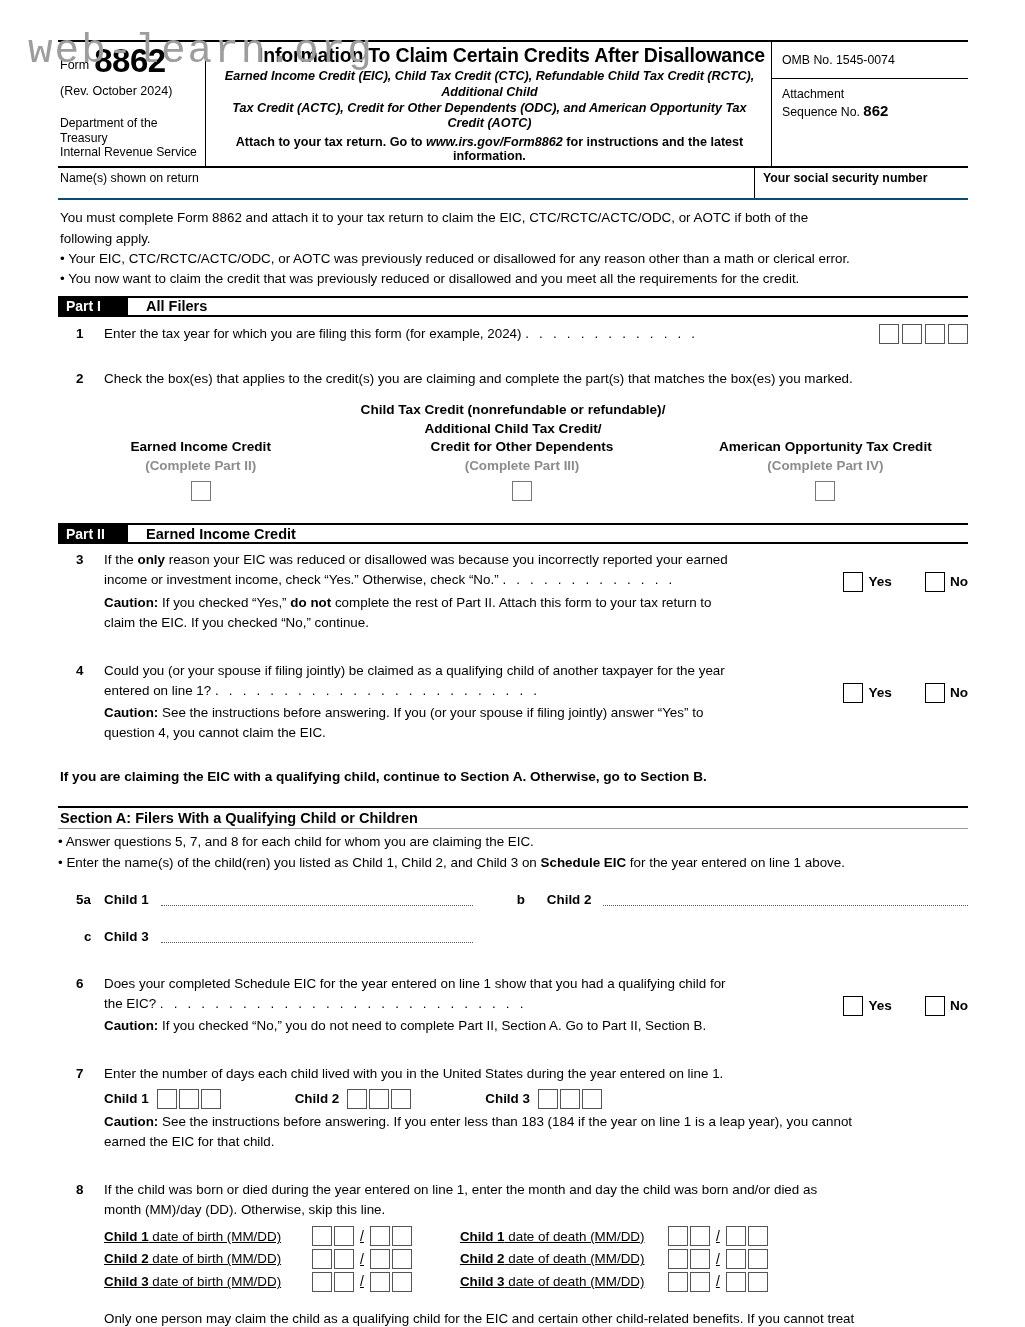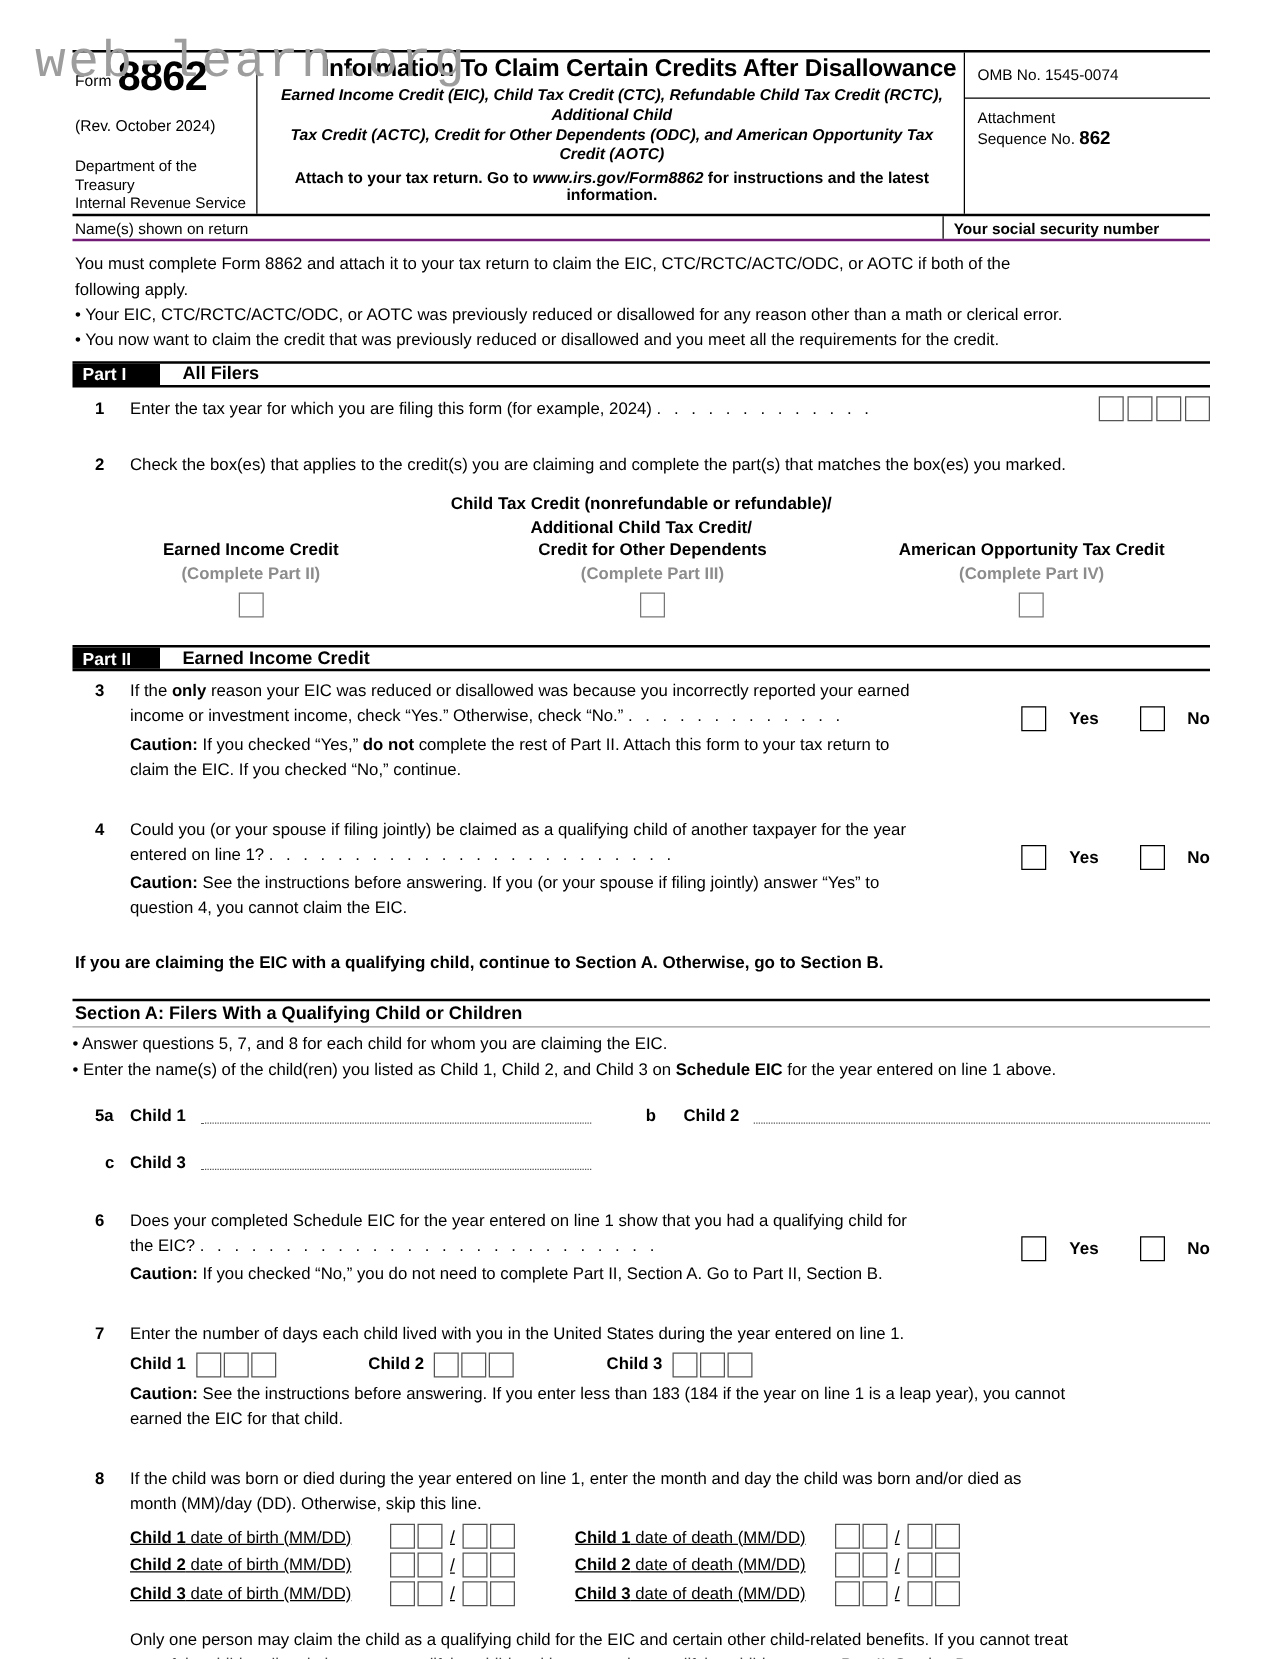--- a/index.html
+++ b/index.html
@@ -41,21 +41,21 @@
     border-bottom: 2px solid #000;
   }
   .hdr-left {
     width: 148px;
     border-right: 1.5px solid #000;
     padding: 3px 4px 2px 2px;
   }
   .form-row { display: flex; align-items: flex-end; gap: 5px; }
   .form-word { font-size: 12.5px; padding-bottom: 4px; }
   .form-num { font-size: 33px; font-weight: bold; letter-spacing: -0.5px; line-height: 0.95; }
-  .rev { font-size: 12.5px; margin-top: 18px; }
+  .rev { font-size: 12.5px; margin-top: 8px; }
   .dept { font-size: 12.2px; margin-top: 18px; line-height: 1.17; }
 
   .hdr-mid {
     flex: 1;
     padding: 3px 6px 3px 8px;
     text-align: center;
     border-right: 1.5px solid #000;
   }
   .title-main { font-size: 19.5px; font-weight: bold; letter-spacing: -0.2px; line-height: 1.12; text-align: right; }
   .title-sub {
@@ -66,22 +66,22 @@
   .title-attach i { font-style: italic; }
 
   .hdr-right { width: 196px; display: flex; flex-direction: column; }
   .omb { padding: 11px 0 11px 10px; font-size: 12.3px; border-bottom: 1.5px solid #000; }
   .attach { padding: 8px 0 6px 10px; font-size: 12.3px; line-height: 1.25; }
   .attach b { font-size: 15px; }
 
   
   .name-row {
     display: flex;
-    border-bottom: 2px solid #701a75;
-    height: 20px;
+    border-bottom: 2px solid #0c4a6e;
+    height: 32px;
   }
   .name-left { flex: 1; padding: 3px 0 0 2px; font-size: 12.3px; }
   .name-right {
     width: 214px; border-left: 1.5px solid #000;
     padding: 3px 0 0 8px; font-size: 12.3px; font-weight: bold;
   }
 
   
   .intro { font-size: 13.4px; line-height: 1.52; padding: 8px 2px 2px 2px; }
   .bullet { text-indent: -9px; padding-left: 9px; }
@@ -119,21 +119,21 @@
     display: inline-block;
     width: 20px; height: 20px;
     border: 1.6px solid #000;
     background: #fff;
     vertical-align: -5px;
   }
   .bx-lite { border: 1.3px solid #555; }
   .bx-gray { border: 1.3px solid #777; }
   .bxgrp { display: inline-flex; gap: 2px; vertical-align: -5px; }
 
-  .yn { display: inline-flex; align-items: center; gap: 18px; font-weight: bold; font-size: 13.6px; }
+  .yn { display: inline-flex; align-items: center; gap: 5px; font-weight: bold; font-size: 13.6px; }
   .yn .bx { vertical-align: middle; }
 
   
   .ynrow { display: flex; align-items: flex-start; }
   .ynrow .txt { flex: 1; }
   .ynwrap { display: flex; gap: 33px; padding-left: 14px; padding-top: 1px; }
 
   
   .credits { margin-top: 12px; }
   .credit-head { font-size: 13.6px; font-weight: bold; text-align: center; line-height: 1.38; }

